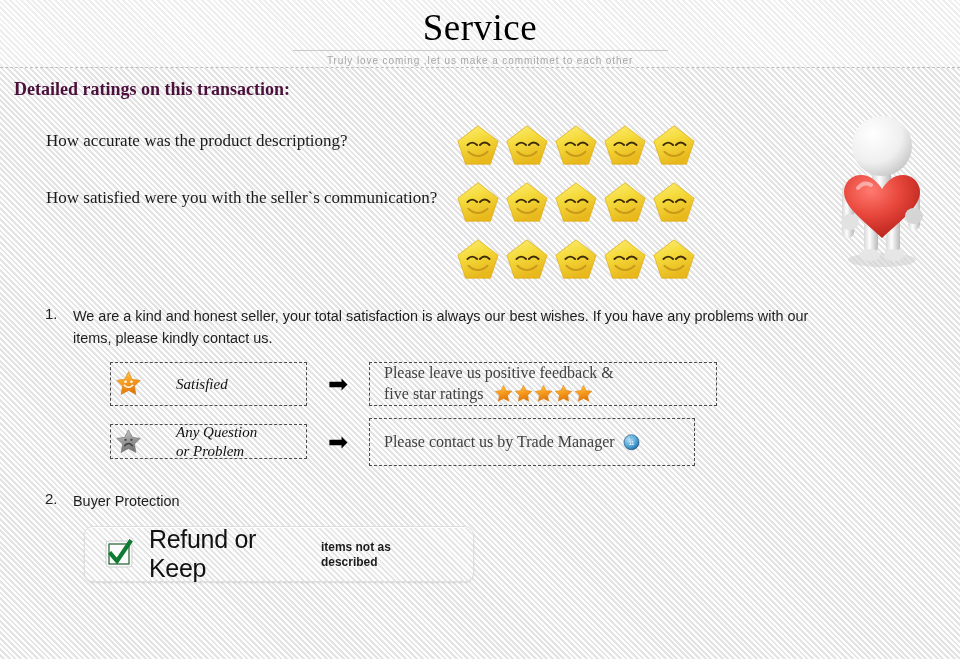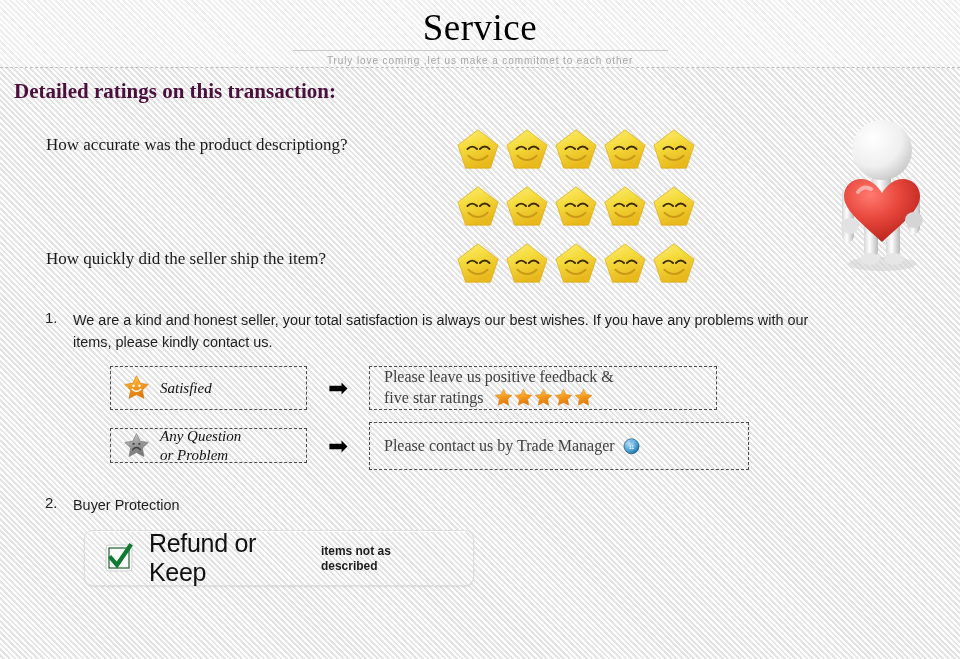--- a/index.html
+++ b/index.html
@@ -64,21 +64,21 @@
     left: 0;
     right: 0;
     bottom: 0;
     height: 0;
     border-top: 1px dashed #bdbdbd;
   }
 
   
   .section-title {
     font-family: "Liberation Serif", serif;
-    font-size: 21px;
+    font-size: 18px;
     font-weight: bold;
     color: #4b0f3c;
     margin: 11px 0 0 14px;
   }
 
   
   .ratings {
     position: relative;
     margin-top: 22px;
   }
@@ -148,29 +148,30 @@
   .flow-box {
     border: 1px dashed #4a4a4a;
     background: transparent;
     display: flex;
     align-items: center;
     box-sizing: border-box;
   }
   .flow-box.left {
     width: 197px;
     height: 44px;
-    padding-left: 12px;
+    padding-left: 4px;
+    gap: 24px;
   }
   .flow-box.left.tall { height: 35px; }
   .flow-box.right {
     height: 44px;
     padding: 0 14px;
   }
   .flow-box.right.one { width: 348px; }
-  .flow-box.right.two { width: 380px; height: 48px; }
+  .flow-box.right.two { width: 326px; height: 48px; }
   .flow-arrow {
     width: 62px;
     text-align: center;
     font-size: 24px;
     line-height: 1;
     color: #000;
     flex-shrink: 0;
   }
   .flow-label {
     font-family: "Liberation Serif", serif;
@@ -287,20 +288,21 @@
       <svg class="smiley-star" viewBox="0 0 48 48">
         <polygon points="24,4 45,20 37,44 11,44 3,20" fill="url(#sg1)" stroke="#e0ae18" stroke-width="0.8"></polygon>
         <path d="M13,24 q5,-5 10,0" stroke="#3d2c06" stroke-width="2" fill="none" stroke-linecap="round"></path>
         <path d="M26,24 q5,-5 10,0" stroke="#3d2c06" stroke-width="2" fill="none" stroke-linecap="round"></path>
         <path d="M14,31 q10,9 20,0" stroke="#c9991a" stroke-width="2" fill="none" stroke-linecap="round"></path>
       </svg>
     </div>
   </div>
 
   <div class="rating-row">
+    <div class="rating-question">How satisfied were you with the seller`s communication?</div>
     <div class="star-group">
       <svg class="smiley-star" viewBox="0 0 48 48">
         <polygon points="24,4 45,20 37,44 11,44 3,20" fill="url(#sg1)" stroke="#e0ae18" stroke-width="0.8"></polygon>
         <path d="M13,24 q5,-5 10,0" stroke="#3d2c06" stroke-width="2" fill="none" stroke-linecap="round"></path>
         <path d="M26,24 q5,-5 10,0" stroke="#3d2c06" stroke-width="2" fill="none" stroke-linecap="round"></path>
         <path d="M14,31 q10,9 20,0" stroke="#c9991a" stroke-width="2" fill="none" stroke-linecap="round"></path>
       </svg>
       <svg class="smiley-star" viewBox="0 0 48 48">
         <polygon points="24,4 45,20 37,44 11,44 3,20" fill="url(#sg1)" stroke="#e0ae18" stroke-width="0.8"></polygon>
         <path d="M13,24 q5,-5 10,0" stroke="#3d2c06" stroke-width="2" fill="none" stroke-linecap="round"></path>
@@ -322,21 +324,20 @@
       <svg class="smiley-star" viewBox="0 0 48 48">
         <polygon points="24,4 45,20 37,44 11,44 3,20" fill="url(#sg1)" stroke="#e0ae18" stroke-width="0.8"></polygon>
         <path d="M13,24 q5,-5 10,0" stroke="#3d2c06" stroke-width="2" fill="none" stroke-linecap="round"></path>
         <path d="M26,24 q5,-5 10,0" stroke="#3d2c06" stroke-width="2" fill="none" stroke-linecap="round"></path>
         <path d="M14,31 q10,9 20,0" stroke="#c9991a" stroke-width="2" fill="none" stroke-linecap="round"></path>
       </svg>
     </div>
   </div>
 
   <div class="rating-row">
-    <div class="rating-question">How quickly did the seller ship the item?</div>
     <div class="star-group">
       <svg class="smiley-star" viewBox="0 0 48 48">
         <polygon points="24,4 45,20 37,44 11,44 3,20" fill="url(#sg1)" stroke="#e0ae18" stroke-width="0.8"></polygon>
         <path d="M13,24 q5,-5 10,0" stroke="#3d2c06" stroke-width="2" fill="none" stroke-linecap="round"></path>
         <path d="M26,24 q5,-5 10,0" stroke="#3d2c06" stroke-width="2" fill="none" stroke-linecap="round"></path>
         <path d="M14,31 q10,9 20,0" stroke="#c9991a" stroke-width="2" fill="none" stroke-linecap="round"></path>
       </svg>
       <svg class="smiley-star" viewBox="0 0 48 48">
         <polygon points="24,4 45,20 37,44 11,44 3,20" fill="url(#sg1)" stroke="#e0ae18" stroke-width="0.8"></polygon>
         <path d="M13,24 q5,-5 10,0" stroke="#3d2c06" stroke-width="2" fill="none" stroke-linecap="round"></path>

